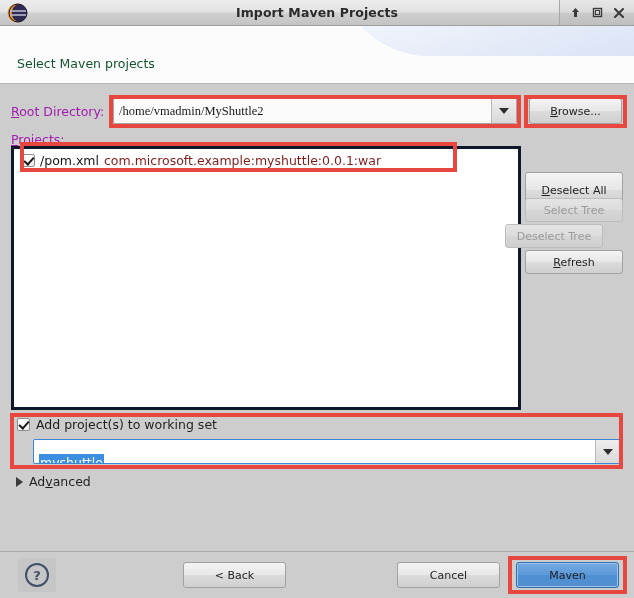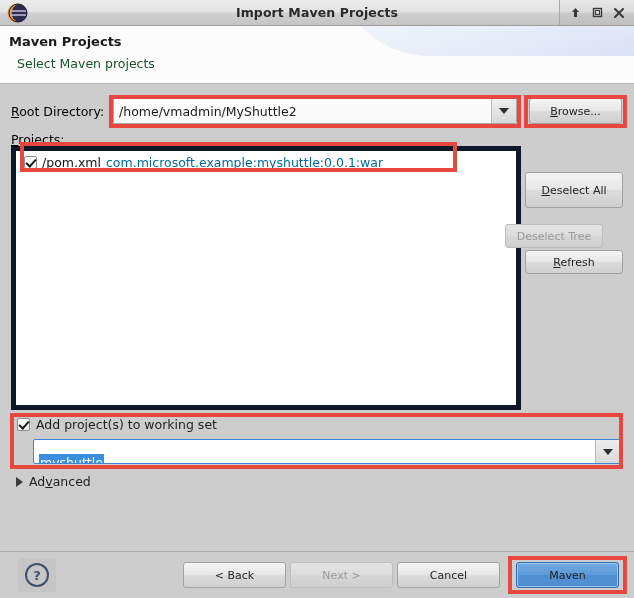--- a/index.html
+++ b/index.html
@@ -95,21 +95,21 @@
   .body {
     position: absolute;
     left: 0; top: 84px;
     width: 634px; height: 467px;
     background: #cdcdcd;
   }
 
   .lbl {
     position: absolute;
     font-size: 12.5px;
-    color: #000000;
+    color: #a21caf;
     white-space: nowrap;
   }
   .u { text-decoration: underline; }
 
   
   .combo {
     position: absolute;
     box-sizing: border-box;
     background: #fbfbfb;
     border: 1px solid #a6a6a6;
@@ -175,33 +175,33 @@
     border: 1px solid #2f6fae;
     color: #1d1d1d;
     box-shadow: inset 0 0 0 1px #9ec6ec;
   }
 
   
   .listbox {
     position: absolute;
     box-sizing: border-box;
     background: #ffffff;
-    border: 5px solid #0f172a;
+    border: 3px solid #0f172a;
     overflow: hidden;
   }
   .list-row {
     display: flex;
     align-items: center;
     height: 22px;
     padding-left: 8px;
     gap: 5px;
     font-size: 12.5px;
   }
   .list-row .name { color: #141414; }
-  .list-row .coords { color: #0369a1; }
+  .list-row .coords { color: #7f1d1d; }
 
   
   .cbox {
     width: 13px; height: 13px;
     box-sizing: border-box;
     border: 1px solid #8e8e8e;
     background: linear-gradient(to bottom, #ffffff, #f0f0f0);
     border-radius: 2px;
     position: relative;
     flex: none;
@@ -302,29 +302,28 @@
       <div class="wc">
         <svg width="12" height="12" viewBox="0 0 12 12">
           <path d="M2 2 L10 10 M10 2 L2 10" stroke="#3a3a3a" stroke-width="2.1" stroke-linecap="round"></path>
         </svg>
       </div>
     </div>
   </div>
 
   <div class="header">
     <div class="swoosh"></div>
-    <div class="header-title">Maven Projects</div>
     <div class="header-sub">Select Maven projects</div>
   </div>
 
   <div class="body">
 
     <div class="lbl" style="left:11px; top:20px;"><span class="u">R</span>oot Directory:</div>
 
-    <div class="combo" style="left:113px; top:14px; width:404px; height:26px;">
+    <div class="combo" style="left:113px; top:14px; width:404px; height:26px;font-family:Liberation Serif, serif;">
       <div class="field">/home/vmadmin/MyShuttle2</div>
       <div class="arrowbtn">
         <div class="caret-down"></div>
       </div>
     </div>
 
     <div class="btn" style="left:529px; top:14px; width:93px; height:26px;">
       <span><span class="u">B</span>rowse...</span>
     </div>
 
@@ -334,20 +333,23 @@
       <div class="list-row">
         <div class="cbox checked"></div>
         <span class="name">/pom.xml</span>
         <span class="coords">com.microsoft.example:myshuttle:0.0.1:war</span>
       </div>
     </div>
 
     <div class="btn" style="left:525px; top:88px; width:98px; height:36px;">
       <span><span class="u">D</span>eselect All</span>
     </div>
+    <div class="btn disabled" style="left:525px; top:114px; width:98px; height:24px;">
+      <span>Select Tree</span>
+    </div>
     <div class="btn disabled" style="left:505px; top:140px; width:98px; height:24px;">
       <span>Deselect Tree</span>
     </div>
     <div class="btn" style="left:525px; top:166px; width:98px; height:24px;">
       <span><span class="u">R</span>efresh</span>
     </div>
 
     <div class="checkrow" style="left:17px; top:333px;">
       <div class="cbox checked"></div>
       <span>Add project(s) to working set</span>
@@ -369,23 +371,20 @@
 
   </div>
 
   <div class="footer">
     <div class="helpbtn">
       <div class="help-circle">?</div>
     </div>
 
     <div class="btn" style="left:183px; top:10px; width:103px; height:26px;">
       <span>&lt; Back</span>
-    </div>
-    <div class="btn disabled" style="left:290px; top:10px; width:103px; height:26px;">
-      <span>Next &gt;</span>
     </div>
     <div class="btn" style="left:397px; top:10px; width:103px; height:26px;">
       <span>Cancel</span>
     </div>
     <div class="btn primary" style="left:516px; top:10px; width:103px; height:26px;">
       <span>Maven</span>
     </div>
   </div>
 
   <div class="anno" style="left:109px; top:95px; width:412px; height:33px;"></div>

